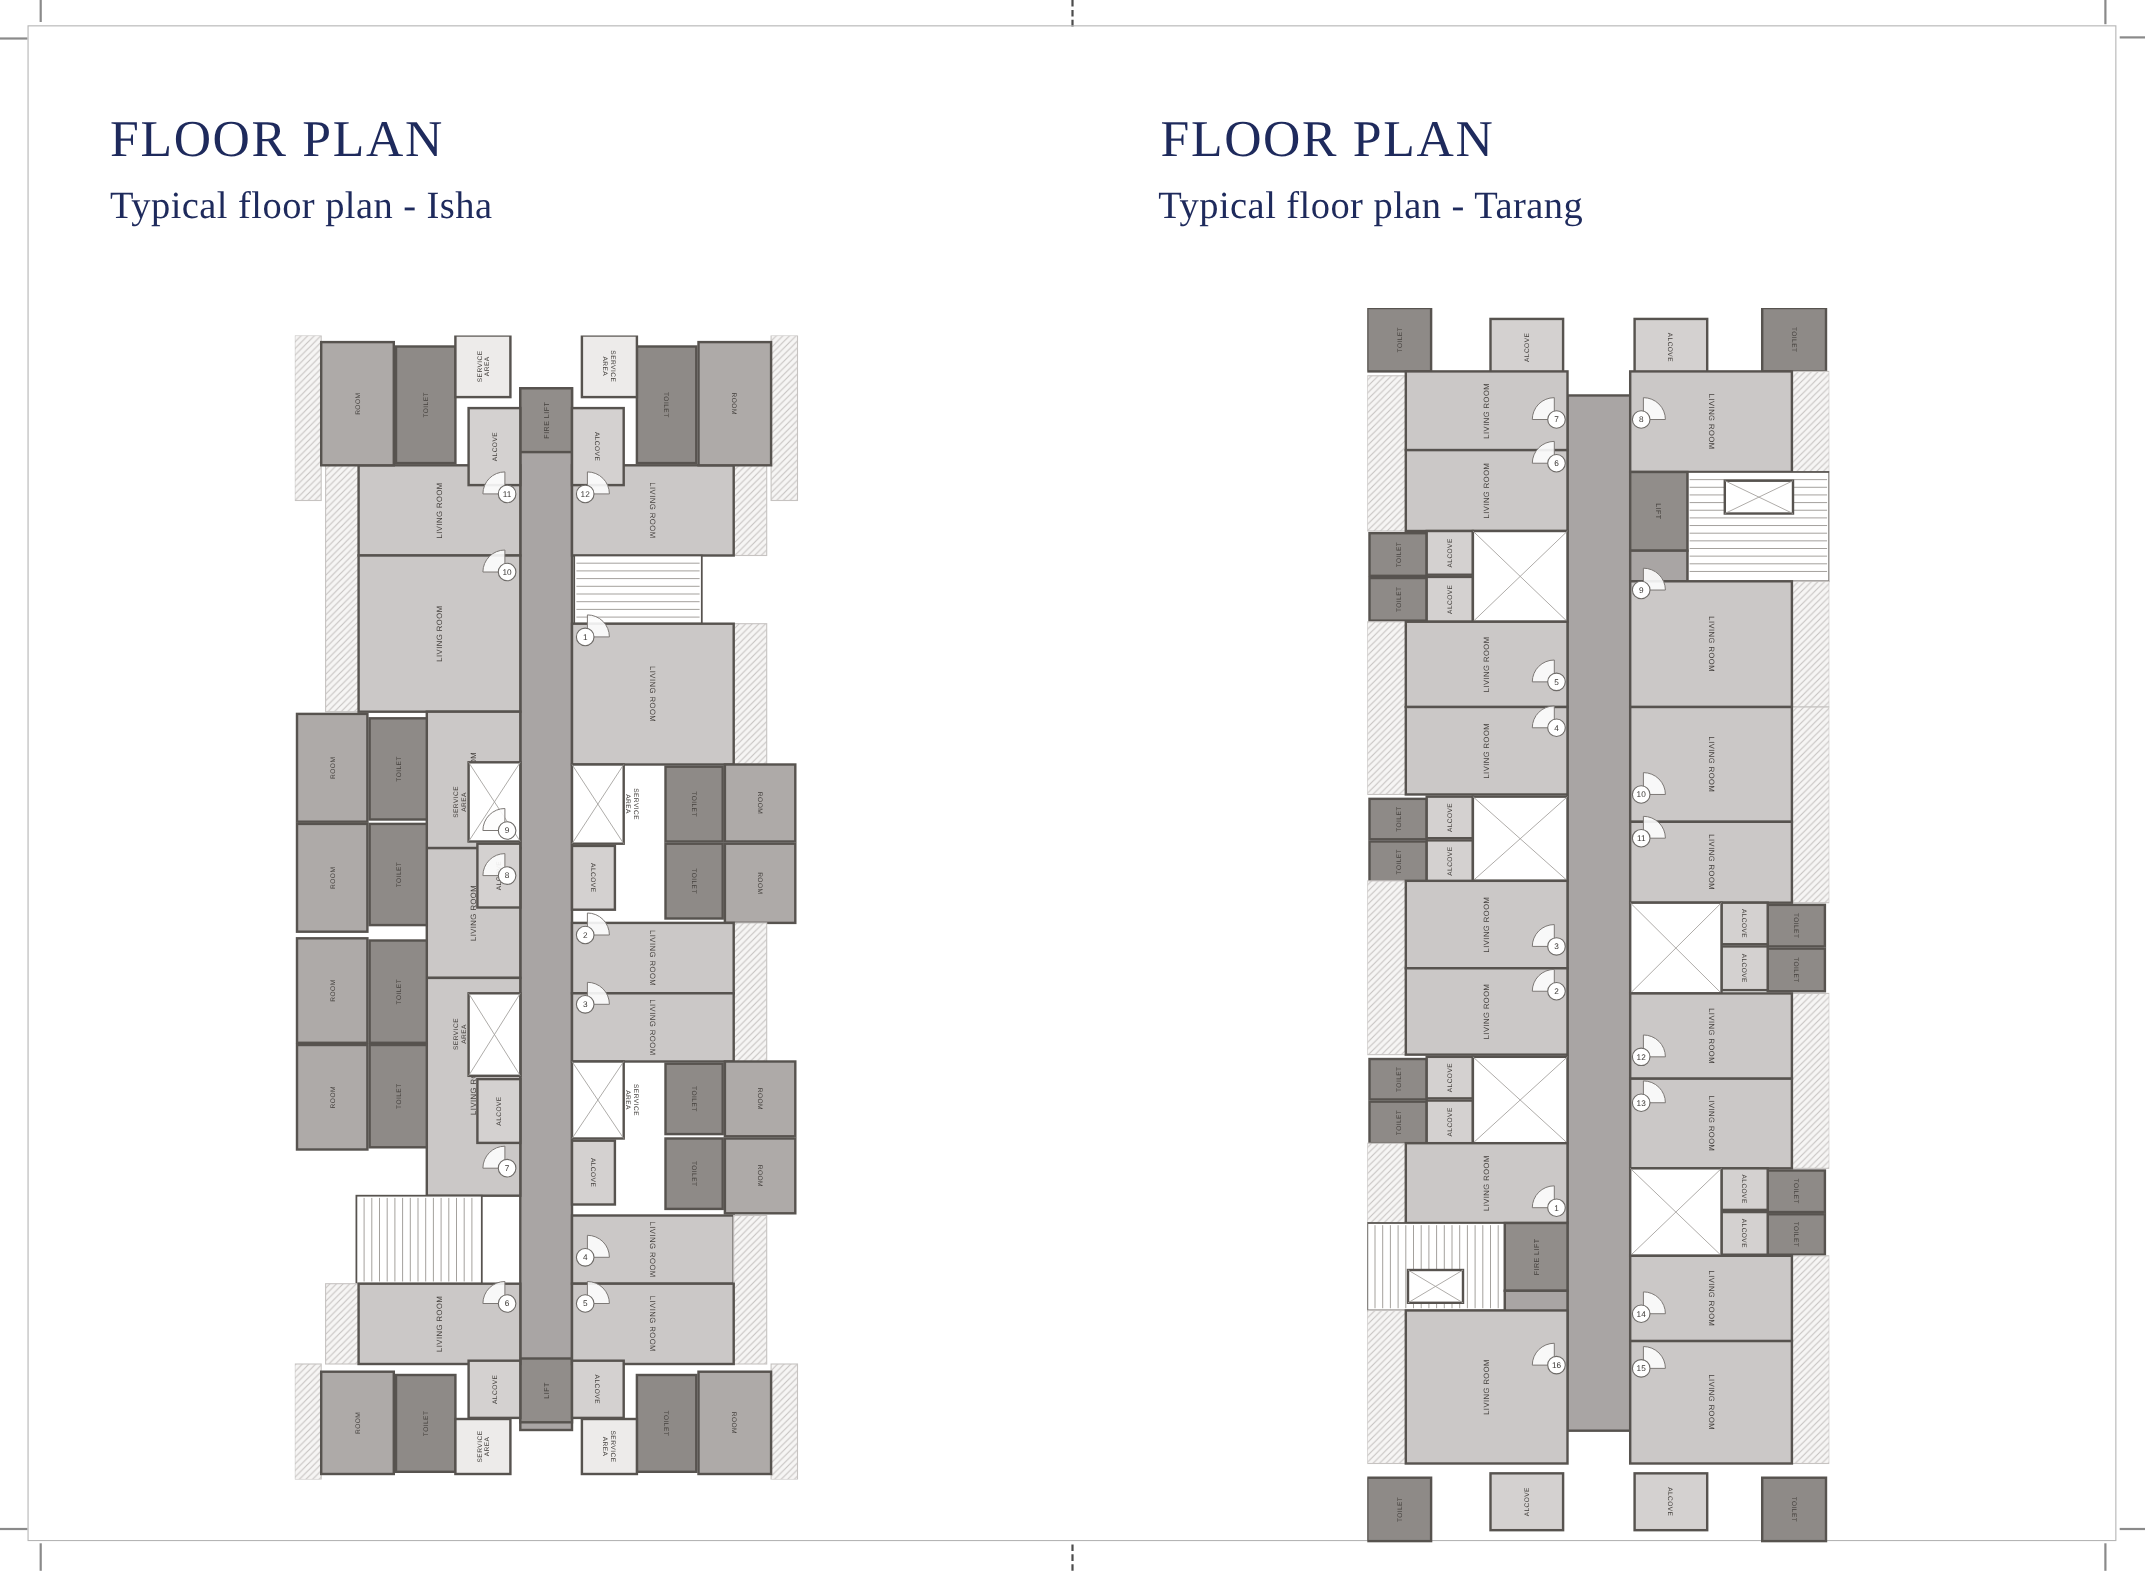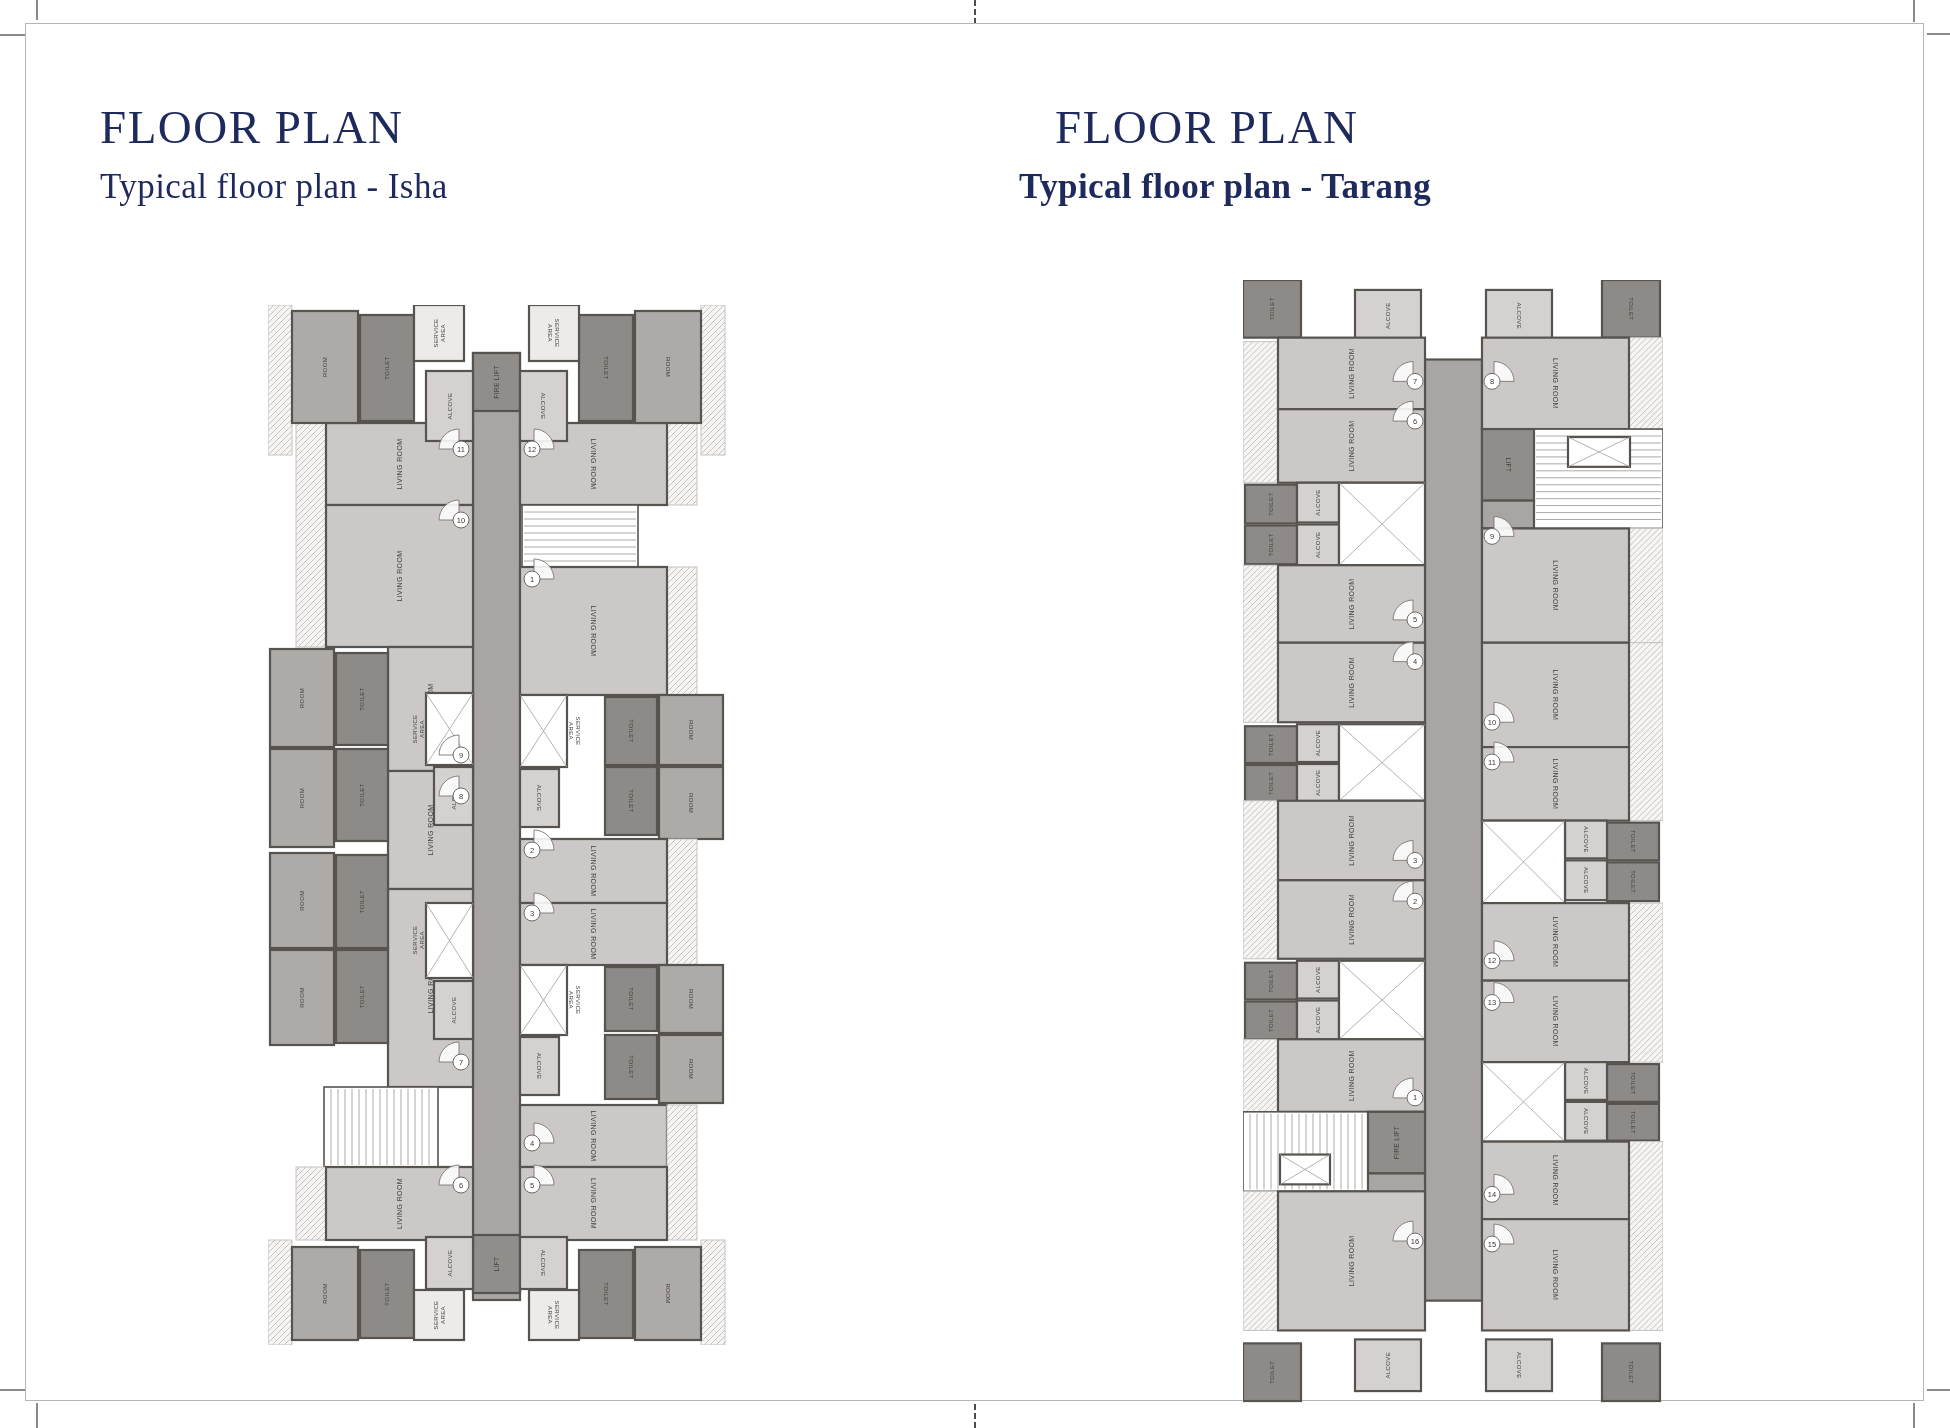--- a/index.html
+++ b/index.html
@@ -3,21 +3,21 @@
 <meta charset="utf-8">
 <style>
   html,body{margin:0;padding:0;background:#ffffff;}
   body{width:1950px;height:1428px;overflow:hidden;font-family:"Liberation Sans",sans-serif;}
   .page{position:relative;width:1950px;height:1116px;background:#ffffff;text-align:right;}
   .frame{position:absolute;left:25px;top:23px;width:1899px;height:1378px;border:1.5px solid #b5b5b5;box-sizing:border-box;}
   .title{position:absolute;font-family:"Liberation Serif",serif;font-weight:normal;color:#1e2a5c;margin:0;}
   h1.title{font-size:47px;letter-spacing:1.5px;top:100px;}
   h2.title{font-size:35px;letter-spacing:0.4px;top:167px;}
   .t-left h1{left:100px;} .t-left h2{left:100px;}
-  .t-right h1{left:1055px;} .t-right h2{left:1019px;font-weight:bold;}
+  .t-right h1{left:1055px;} .t-right h2{left:1053px;}
   svg.plan{position:absolute;}
   #isha-svg{left:268px;top:305px;width:480px;height:1040px;}
   #tarang-svg{left:1243px;top:280px;width:420px;height:1123px;}
   
   .cm{position:absolute;background:#8a8a8a;}
   .cm-v{width:2px;} .cm-h{height:2px;}
   #cm-tl-v{left:36px;top:0;height:20px;} #cm-tl-h{left:0;top:34px;width:25px;}
   #cm-tr-v{left:1913px;top:0;height:22px;} #cm-tr-h{left:1927px;top:33px;width:23px;}
   #cm-bl-h{left:0;top:1389px;width:25px;} #cm-bl-v{left:36px;top:1403px;height:25px;}
   #cm-br-h{left:1927px;top:1389px;width:23px;} #cm-br-v{left:1913px;top:1403px;height:25px;}

